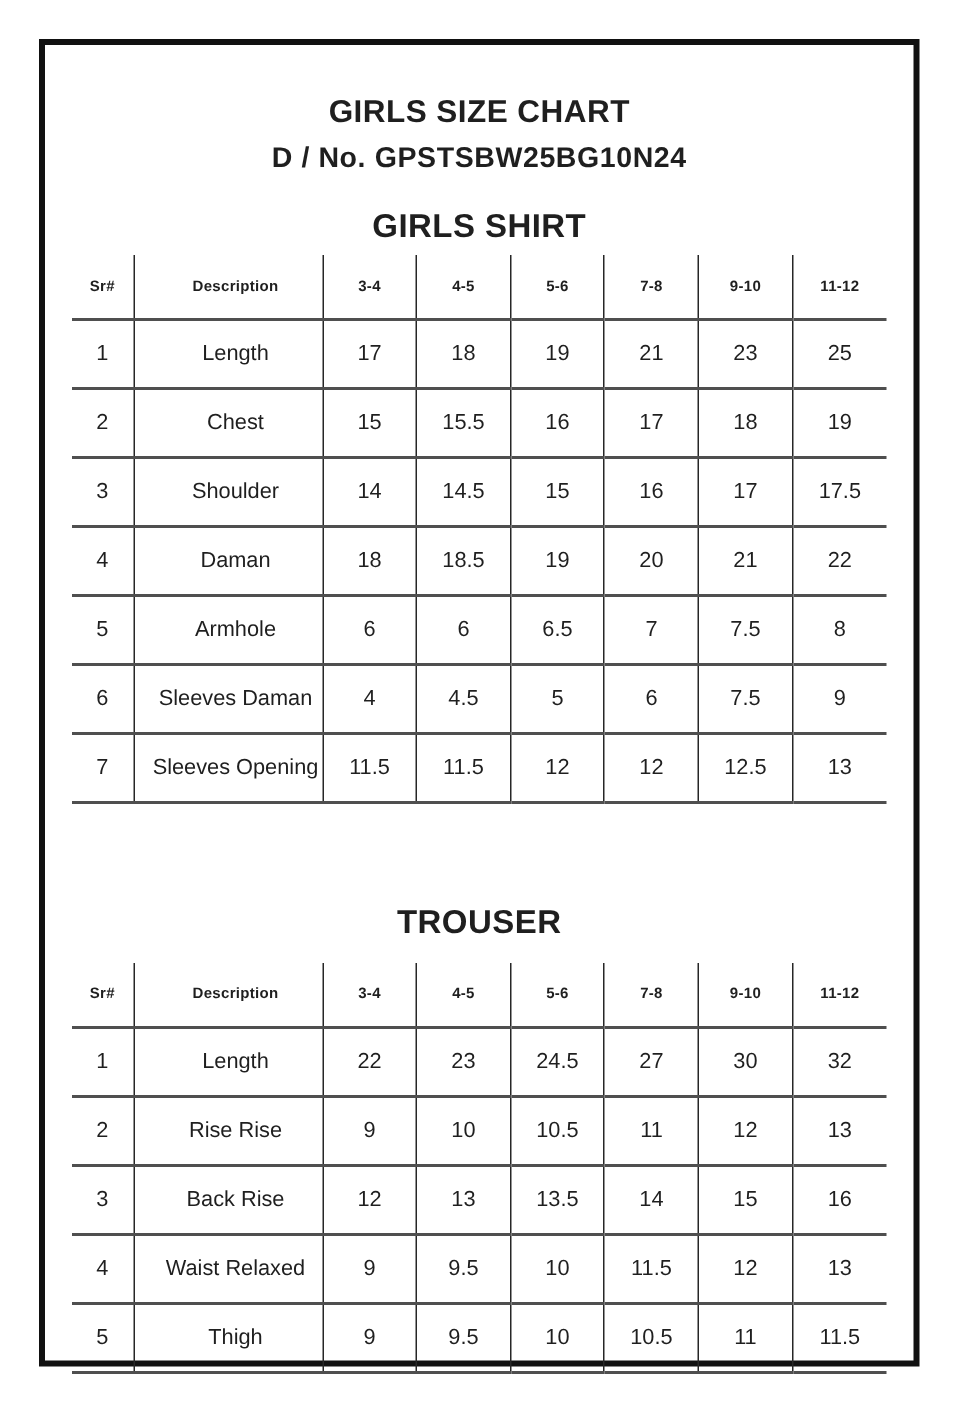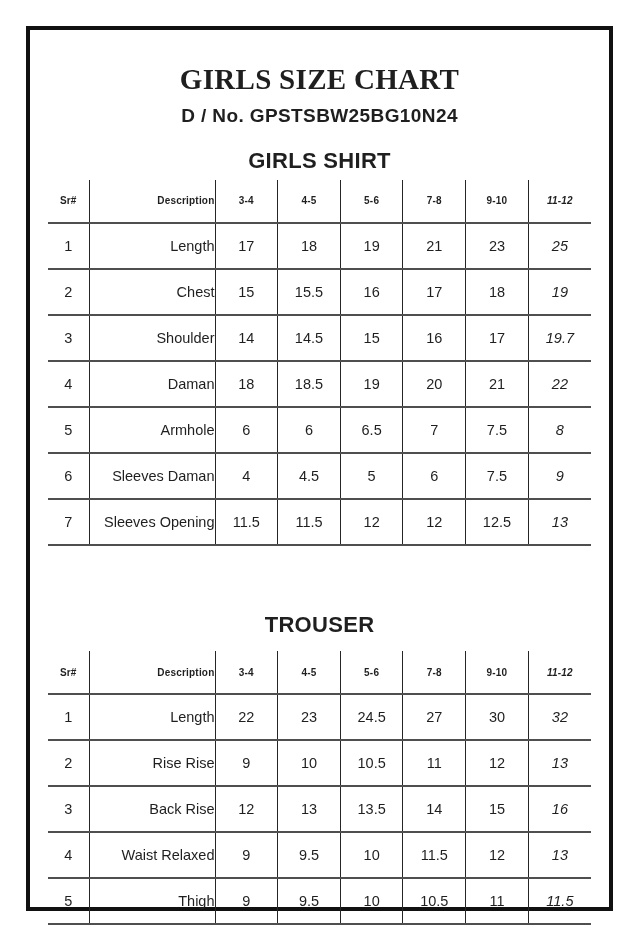--- a/index.html
+++ b/index.html
@@ -18,25 +18,24 @@
     top: 26px;
     width: 587px;
     height: 885px;
     border: 4px solid #111111;
     box-sizing: border-box;
     background: #ffffff;
   }
   .page-title {
     margin: 32px 0 0 0;
     text-align: center;
-    font-size: 29px;
+    font-size: 21px;
     font-weight: 700;
     letter-spacing: 0.3px;
     line-height: 1.2;
-    font-family: Liberation Serif, serif;
   }
   .design-no {
     margin: 8px 0 0 0;
     text-align: center;
     font-size: 19px;
     font-weight: 700;
     letter-spacing: 0.4px;
     line-height: 1.2;
   }
   .section-title {
@@ -58,34 +57,34 @@
   .size-table col.col-0 { width: 41px; }
   .size-table col.col-1 { width: 126px; }
   .size-table th, .size-table td {
     border-right: 1.5px solid #262626;
     border-bottom: 2px solid #4f4f4f;
     padding: 0;
     text-align: center;
     vertical-align: middle;
     background: transparent;
   }
-  .size-table th:last-child, .size-table td:last-child { border-right: none; font-style: italic; }
+  .size-table th:last-child, .size-table td:last-child { border-right: none; }
   .size-table th {
     height: 42px;
     font-size: 10px;
     font-weight: 700;
     letter-spacing: 0.2px;
   }
   .size-table td {
     height: 44px;
     font-size: 14.5px;
     font-weight: 400;
   }
   .size-table th.desc, .size-table td.desc {
-    text-align: right;
+    text-align: center;
     padding-left: 10px;
   }
 </style>
 </head>
 <body>
 
 <div class="canvas">
   <div class="frame">
 
     <h1 class="page-title">GIRLS SIZE CHART</h1>
@@ -139,21 +138,21 @@
             <td>19</td>
           </tr>
           <tr>
             <td>3</td>
             <td class="desc">Shoulder</td>
             <td>14</td>
             <td>14.5</td>
             <td>15</td>
             <td>16</td>
             <td>17</td>
-            <td>19.7</td>
+            <td>17.5</td>
           </tr>
           <tr>
             <td>4</td>
             <td class="desc">Daman</td>
             <td>18</td>
             <td>18.5</td>
             <td>19</td>
             <td>20</td>
             <td>21</td>
             <td>22</td>

